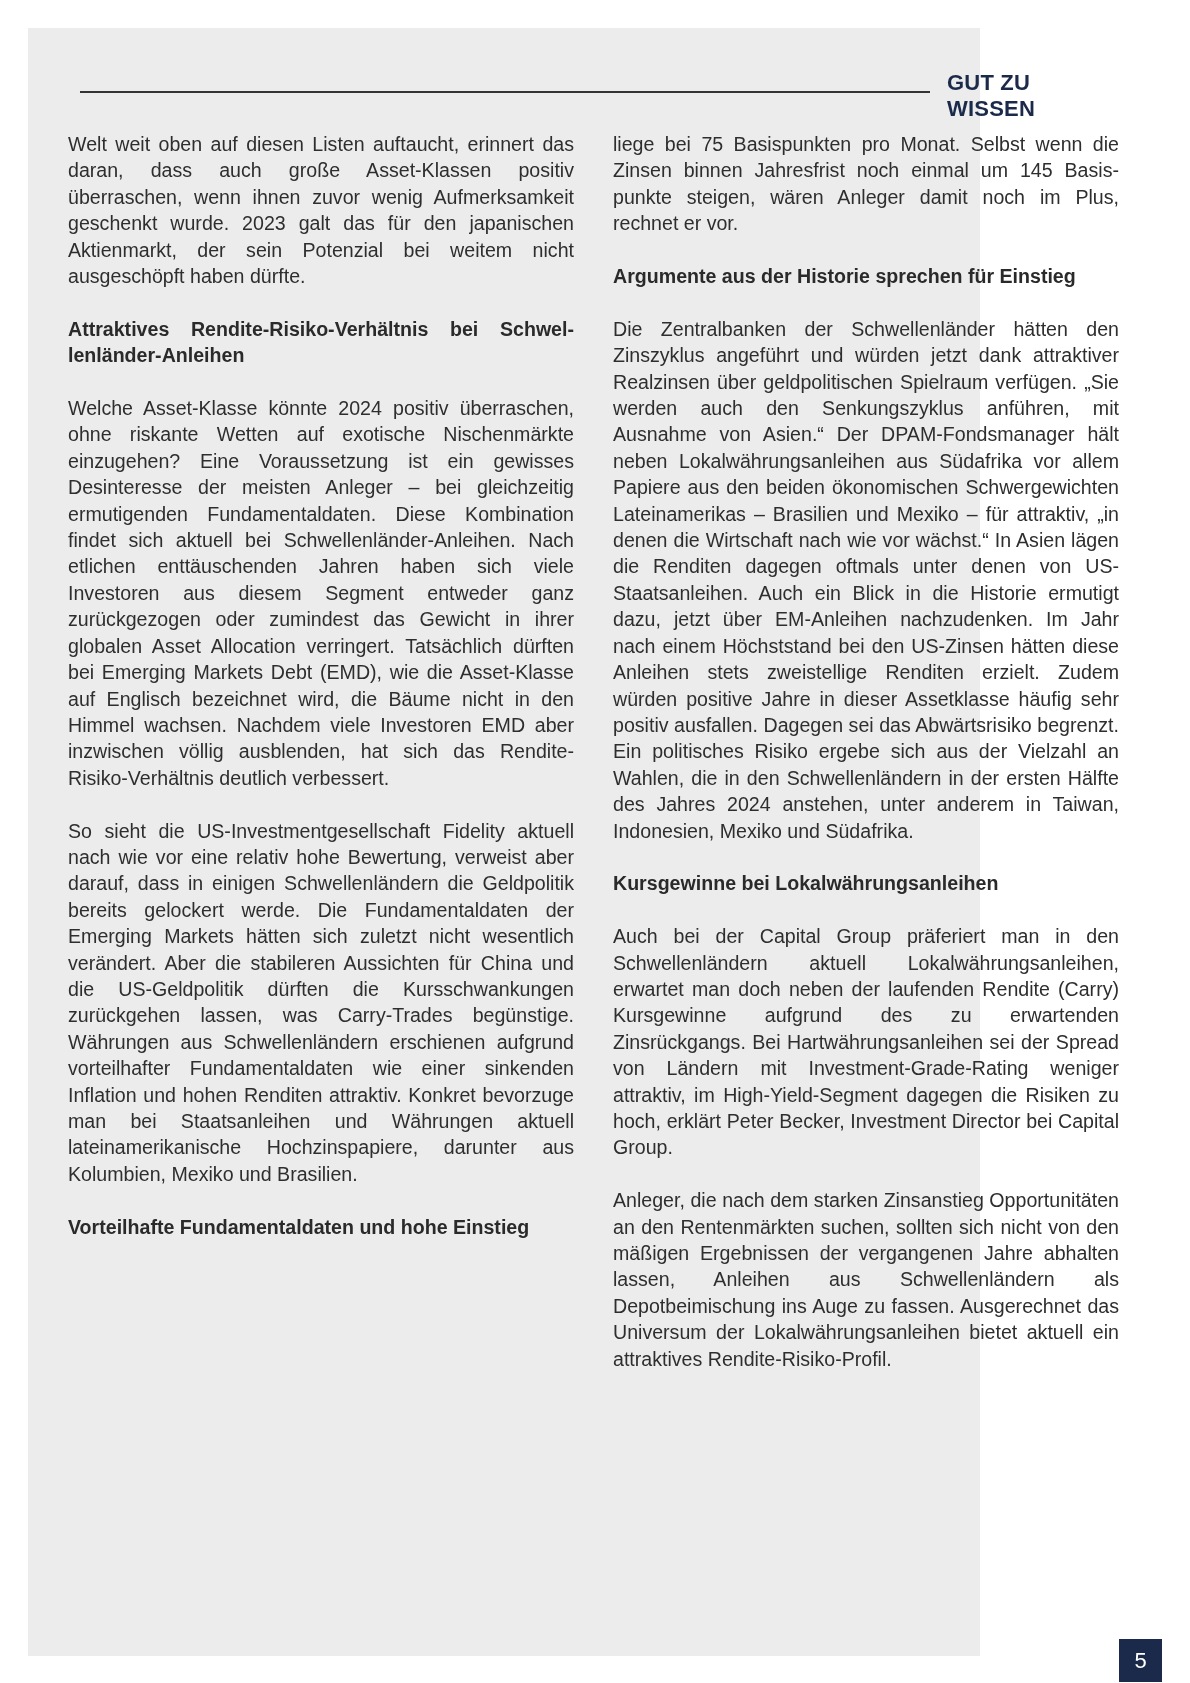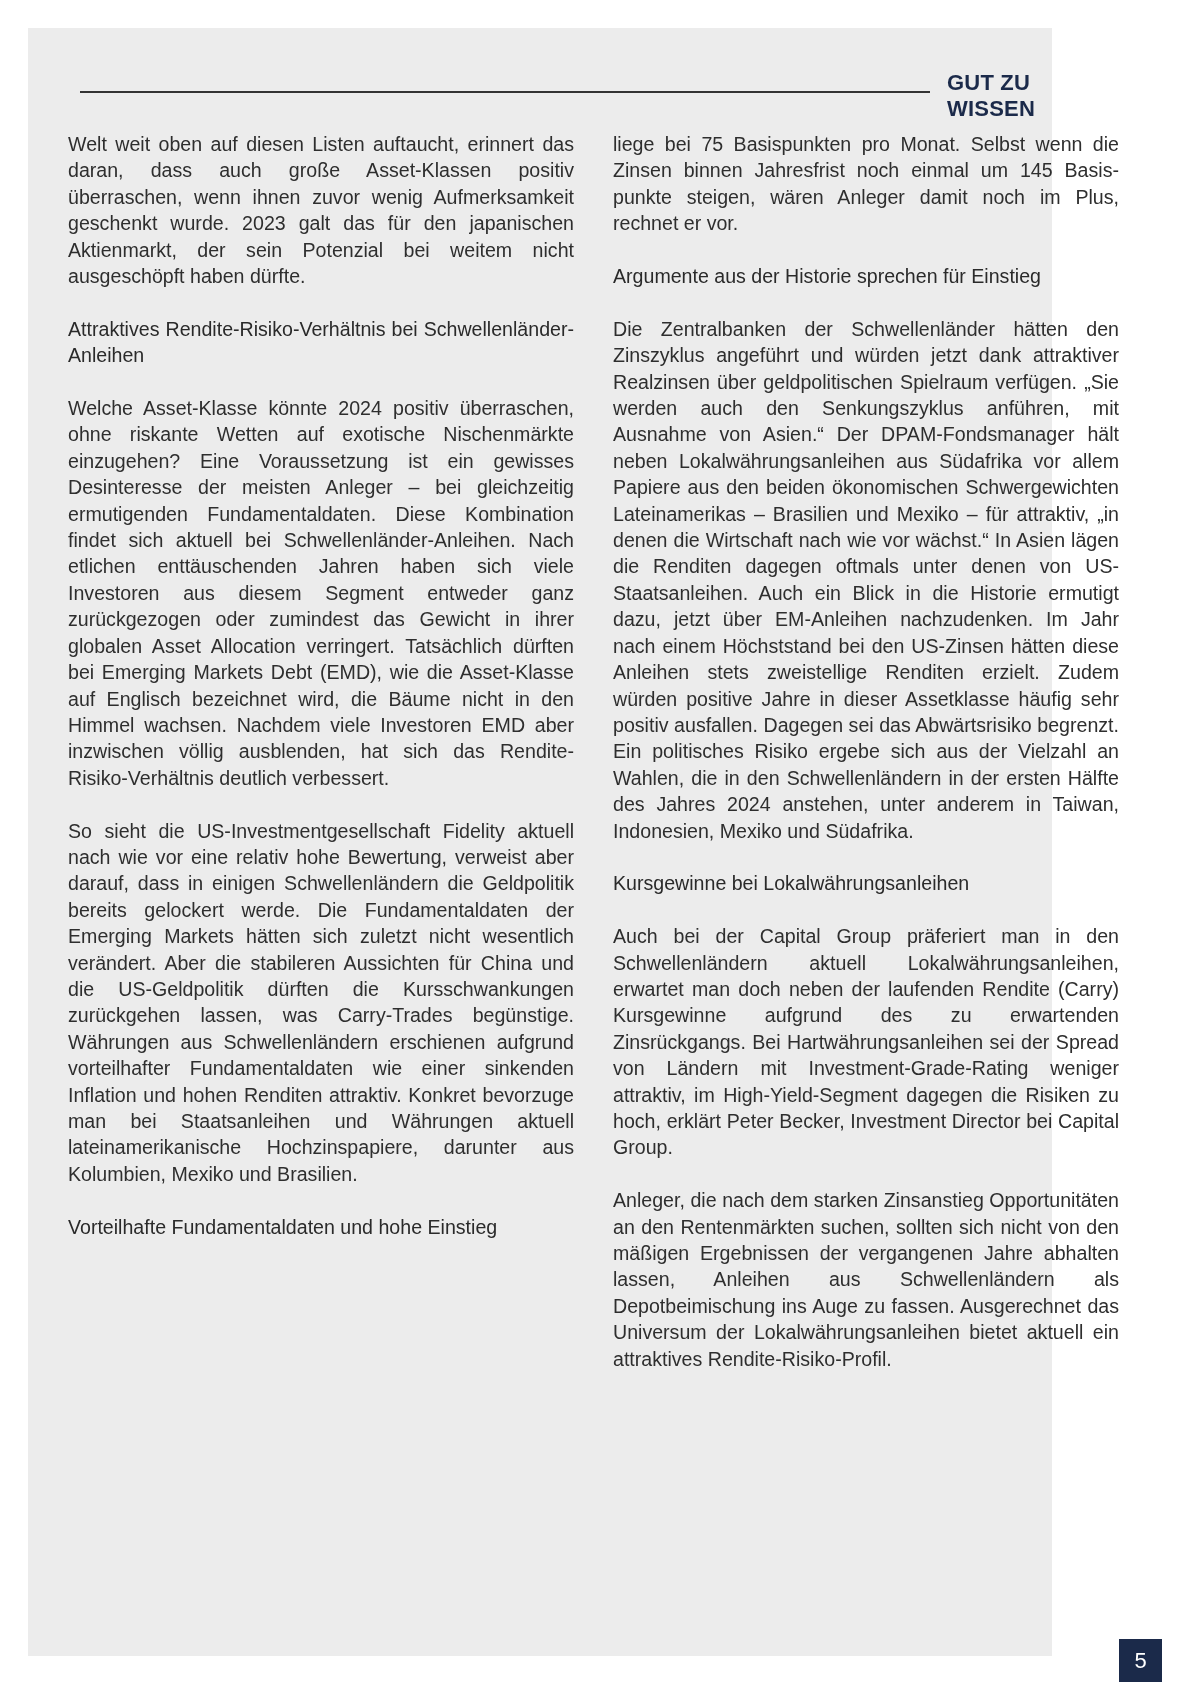--- a/index.html
+++ b/index.html
@@ -1,18 +1,18 @@
 <!DOCTYPE html>
 <html><head>
 <meta charset="utf-8">
 <style>
   html, body { margin: 0; padding: 0; background: #ffffff; }
   body { width: 1190px; height: 1683px; position: relative; overflow: hidden; }
   .page {
-    position: absolute; left: 28px; top: 28px; width: 1024px; height: 1628px;
+    position: absolute; left: 28px; top: 28px; width: 952px; height: 1628px;
     background: #ececec;
   }
   .header-rule {
     position: absolute; left: 52px; top: 63px; width: 850px; height: 2px;
     background: #333333;
   }
   .section-label {
     position: absolute; left: 919px; top: 42px;
     font-family: "Liberation Sans", sans-serif; font-weight: bold;
     font-size: 22px; color: #1b2a4a; letter-spacing: 0.2px;
@@ -21,21 +21,21 @@
     position: absolute; top: 103px; width: 506px;
     font-family: "Liberation Sans", sans-serif; font-size: 19.6px;
     line-height: 26.4px; color: #2e2e2e;
     text-align: justify; hyphens: manual;
   }
   .col.left { left: 40px; }
   .col.right { left: 585px; }
   .col p { margin: 0 0 26.4px 0; }
   .col h3 {
     margin: 0 0 26.4px 0; font-size: 19.6px; line-height: 26.4px;
-    font-weight: normal; color: #2a2a2a;
+    font-weight: bold; color: #2a2a2a;
   }
   .page-num {
     position: absolute; left: 1091px; top: 1611px; width: 43px; height: 43px;
     background: #1b2a4a; color: #ffffff;
     font-family: "Liberation Sans", sans-serif; font-size: 22px;
     display: flex; align-items: center; justify-content: center;
   }
 </style>
 </head>
 <body>

